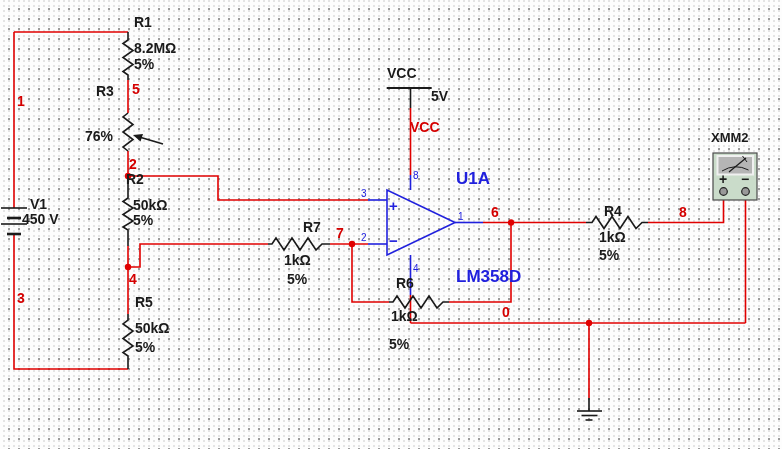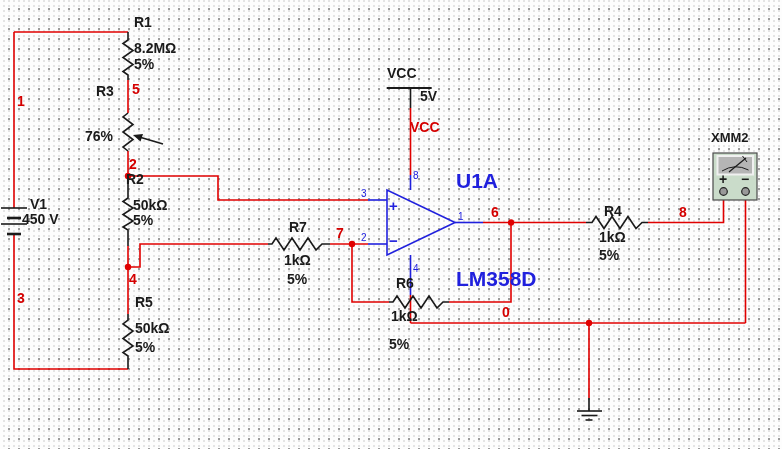--- a/index.html
+++ b/index.html
@@ -10,21 +10,21 @@
       radial-gradient(circle at 1px 1px,#9b9b9b 0.9px,transparent 1.2px),
       radial-gradient(circle at 1px 1px,#e4e4e4 0.9px,transparent 1.2px);
     background-size:10px 10px,5px 5px;
     background-position:8px 8px,3px 5px;
     font-family:"Liberation Sans",sans-serif;
   }
   svg.layer{position:absolute;left:0;top:0;}
   .lbl{position:absolute;white-space:nowrap;line-height:1;font-weight:bold;}
   .t-black{color:#1a1a1a;font-size:14px;}
   .t-net{color:#d40000;font-size:14px;}
-  .t-ic{color:#2020dd;font-size:21px;}
+  .t-ic{color:#2020dd;font-size:17px;}
   .t-pin{color:#2020dd;font-size:10px;font-weight:normal;}
   .t-xmm{color:#1a1a1a;font-size:13px;}
   .t-sign{color:#1a1a1a;font-size:14px;}
   .t-opsign{color:#2020dd;font-size:15px;}
   .wire{stroke:#e00000;stroke-width:1.6;fill:none;}
   .sym{stroke:#1a1a1a;stroke-width:1.6;fill:none;}
   .sym-thick{stroke:#1a1a1a;stroke-width:2.6;fill:none;}
   .blue{stroke:#2020dd;stroke-width:1.6;fill:none;}
   .dot{fill:#e00000;stroke:none;}
 </style>
@@ -139,34 +139,34 @@
   <div class="lbl t-black" style="left:22px;top:212px">450 V</div>
 
   <div class="lbl t-black" style="left:126px;top:172px">R2</div>
   <div class="lbl t-black" style="left:133px;top:198px">50kΩ</div>
   <div class="lbl t-black" style="left:133px;top:213px">5%</div>
 
   <div class="lbl t-black" style="left:135px;top:295px">R5</div>
   <div class="lbl t-black" style="left:135px;top:321px">50kΩ</div>
   <div class="lbl t-black" style="left:135px;top:340px">5%</div>
 
-  <div class="lbl t-black" style="left:289px;top:220px">R7</div>
+  <div class="lbl t-black" style="left:303px;top:220px">R7</div>
   <div class="lbl t-black" style="left:284px;top:253px">1kΩ</div>
   <div class="lbl t-black" style="left:287px;top:272px">5%</div>
 
   <div class="lbl t-black" style="left:396px;top:276px">R6</div>
   <div class="lbl t-black" style="left:391px;top:309px">1kΩ</div>
   <div class="lbl t-black" style="left:389px;top:337px">5%</div>
 
   <div class="lbl t-black" style="left:604px;top:204px">R4</div>
   <div class="lbl t-black" style="left:599px;top:230px">1kΩ</div>
   <div class="lbl t-black" style="left:599px;top:248px">5%</div>
 
   <div class="lbl t-black" style="left:387px;top:66px">VCC</div>
-  <div class="lbl t-black" style="left:420px;top:89px">5V</div>
+  <div class="lbl t-black" style="left:431px;top:89px">5V</div>
   <div class="lbl t-net" style="left:410px;top:120px">VCC</div>
 
   <div class="lbl t-ic" style="left:456px;top:170px">U1A</div>
   <div class="lbl t-ic" style="left:456px;top:268px">LM358D</div>
   <div class="lbl t-opsign" style="left:389px;top:198px">+</div>
   <div class="lbl t-opsign" style="left:389px;top:233px">−</div>
   <div class="lbl t-pin" style="left:413px;top:171px">8</div>
   <div class="lbl t-pin" style="left:361px;top:189px">3</div>
   <div class="lbl t-pin" style="left:361px;top:233px">2</div>
   <div class="lbl t-pin" style="left:458px;top:212px">1</div>

